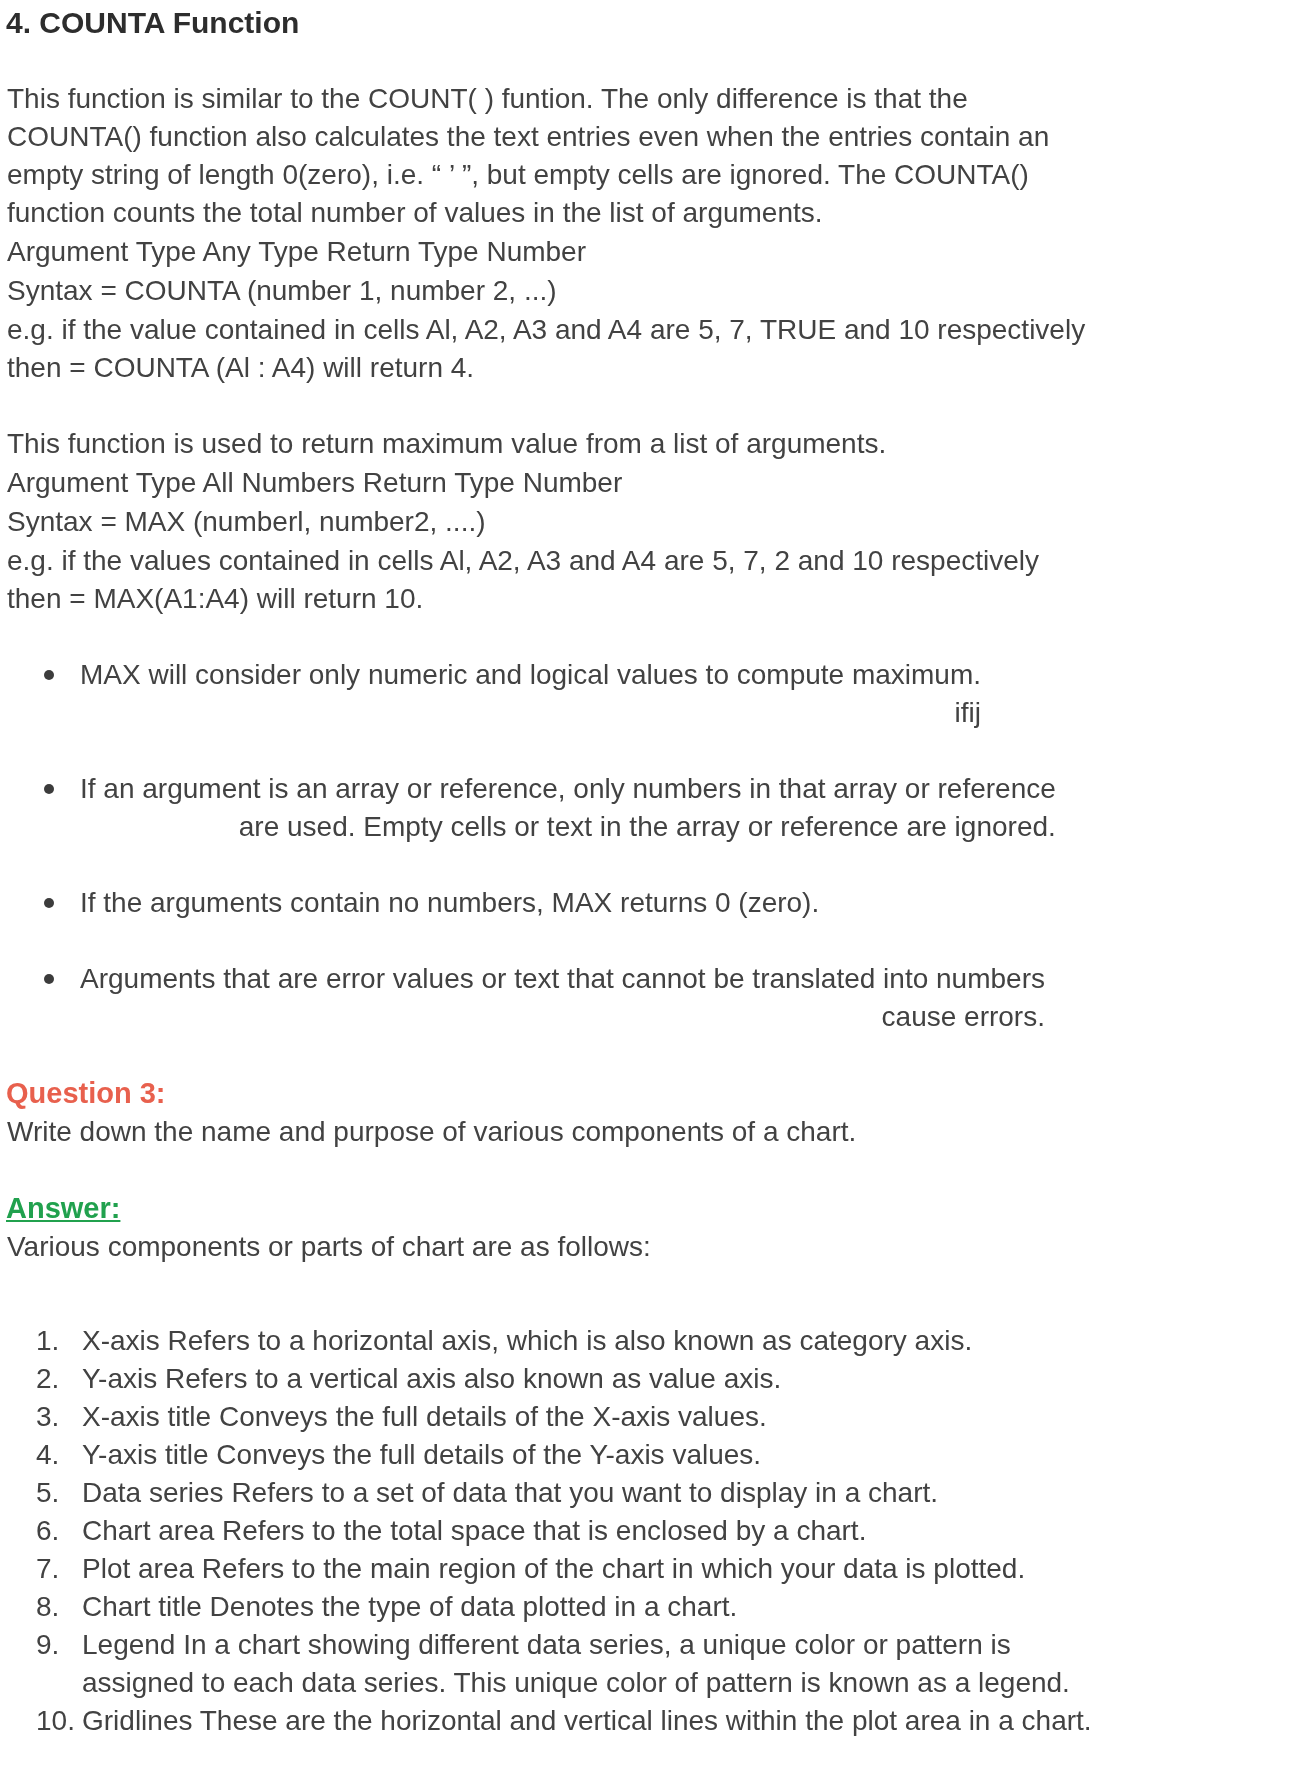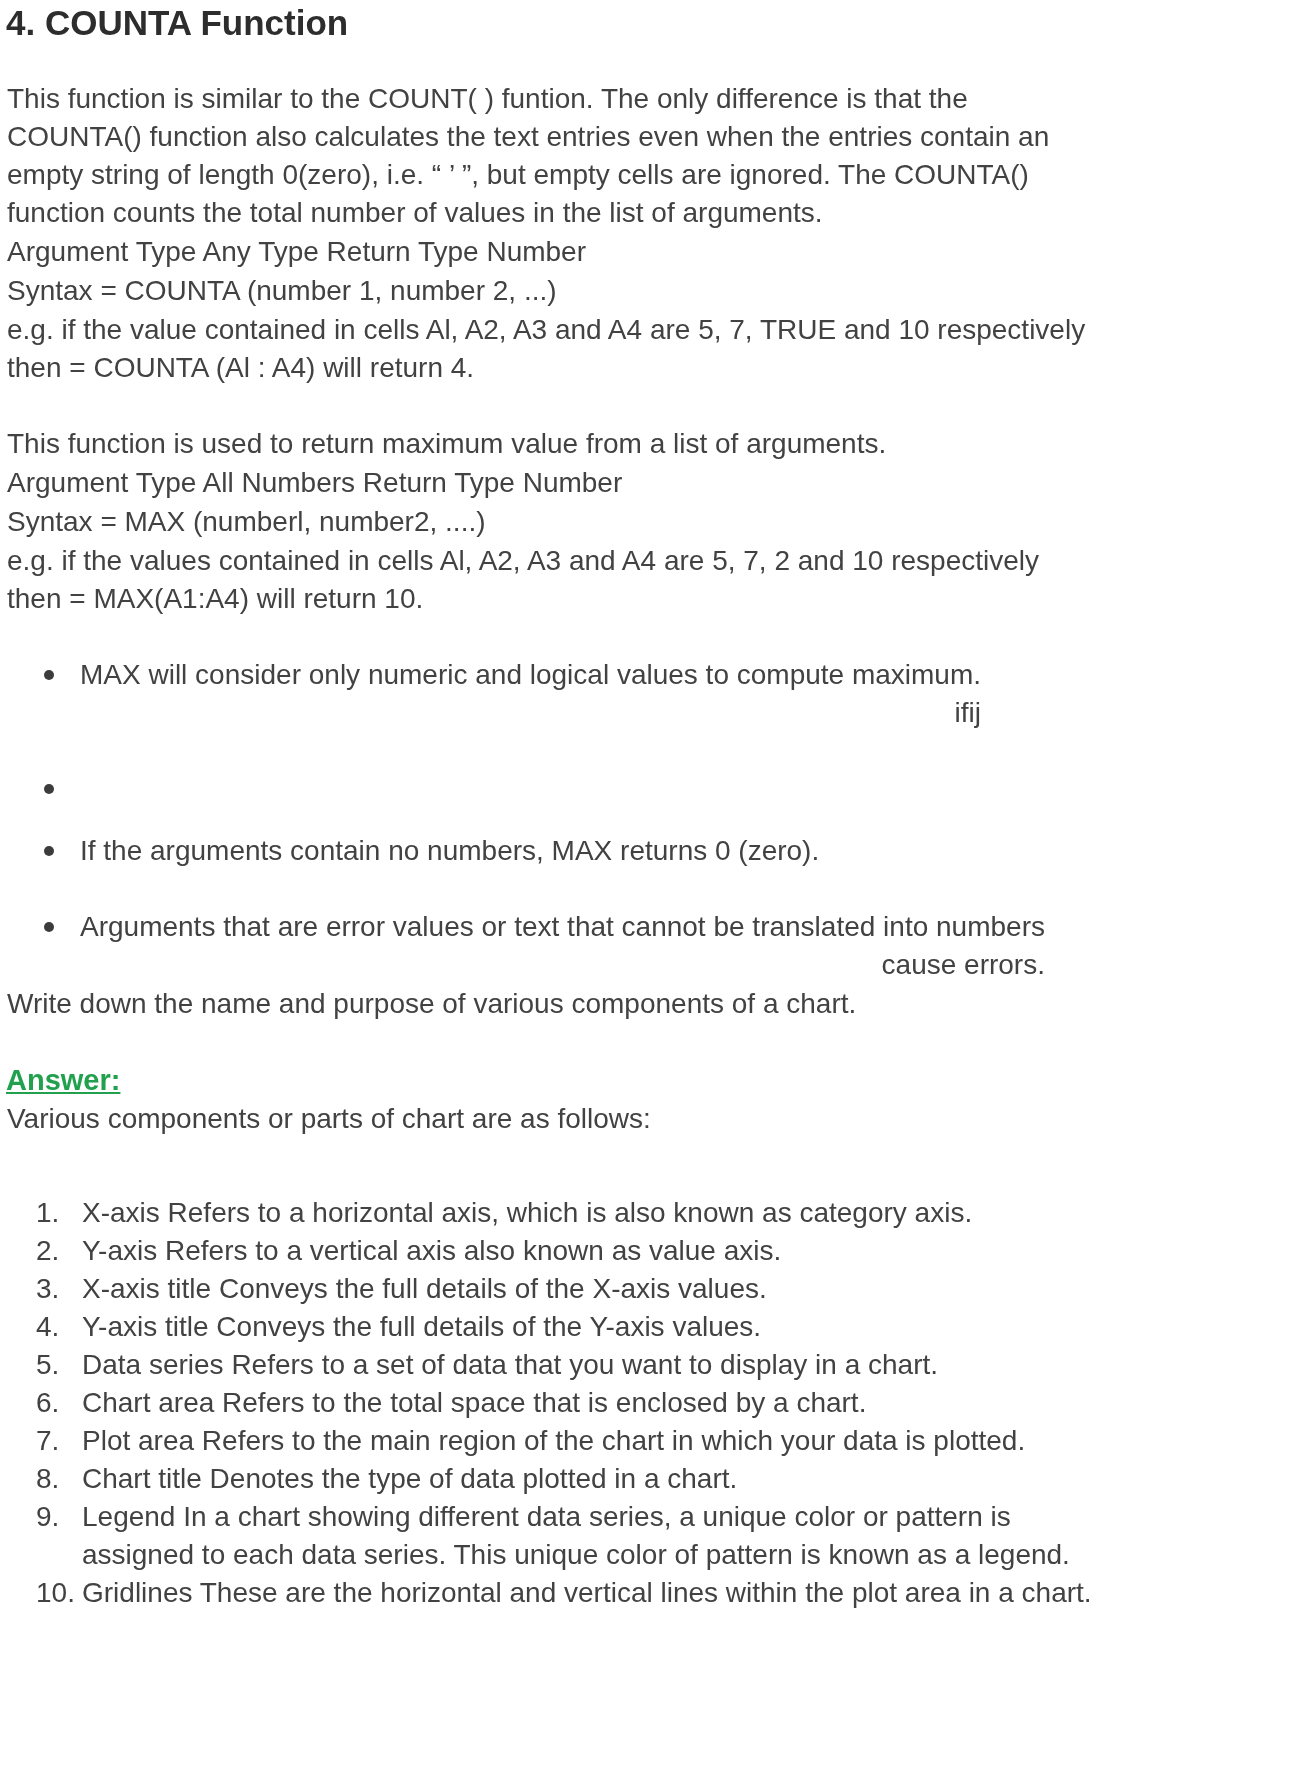--- a/index.html
+++ b/index.html
@@ -15,21 +15,21 @@
     box-sizing: border-box;
     padding: 4px 10px 0 6px;
     font-family: "Liberation Sans", "DejaVu Sans", sans-serif;
     font-size: 28px;
     line-height: 38px;
     color: #424242;
   }
   .pre { white-space: pre-line; }
   .h {
     margin: 0;
-    font-size: 35px;
+    font-size: 30px;
     font-weight: 700;
     color: #2d2d2d;
     line-height: 38px;
   }
   .block { margin: 1px; }
   .mt1 { margin-top: 38px; }
   .bullets {
     list-style: none;
     margin: 38px 0 0 0;
     padding: 0;
@@ -88,32 +88,35 @@
 then = MAX(A1:A4) will return 10.</p>
 
   <ul class="bullets">
     <li class="bullet">
       <span class="dot"></span>
       <span class="pre">MAX will consider only numeric and logical values to compute maximum.
 ifij</span>
     </li>
     <li class="bullet">
       <span class="dot"></span>
+      <span class="pre">If an argument is an array or reference, only numbers in that array or reference
+are used. Empty cells or text in the array or reference are ignored.</span>
     </li>
     <li class="bullet">
       <span class="dot"></span>
       <span class="pre">If the arguments contain no numbers, MAX returns 0 (zero).</span>
     </li>
     <li class="bullet">
       <span class="dot"></span>
       <span class="pre">Arguments that are error values or text that cannot be translated into numbers
 cause errors.</span>
     </li>
   </ul>
 
+  <h2 class="label" style="color: rgb(232, 96, 77);">Question 3:</h2>
   <p class="block">Write down the name and purpose of various components of a chart.</p>
 
   <h2 class="label" style="color: rgb(33, 161, 78); text-decoration: underline;">Answer:</h2>
   <p class="block">Various components or parts of chart are as follows:</p>
 
   <ol class="chart-list">
     <li class="n-item">
       <span class="n">1.</span>
       <span class="n-text pre">X-axis Refers to a horizontal axis, which is also known as category axis.</span>
     </li>

